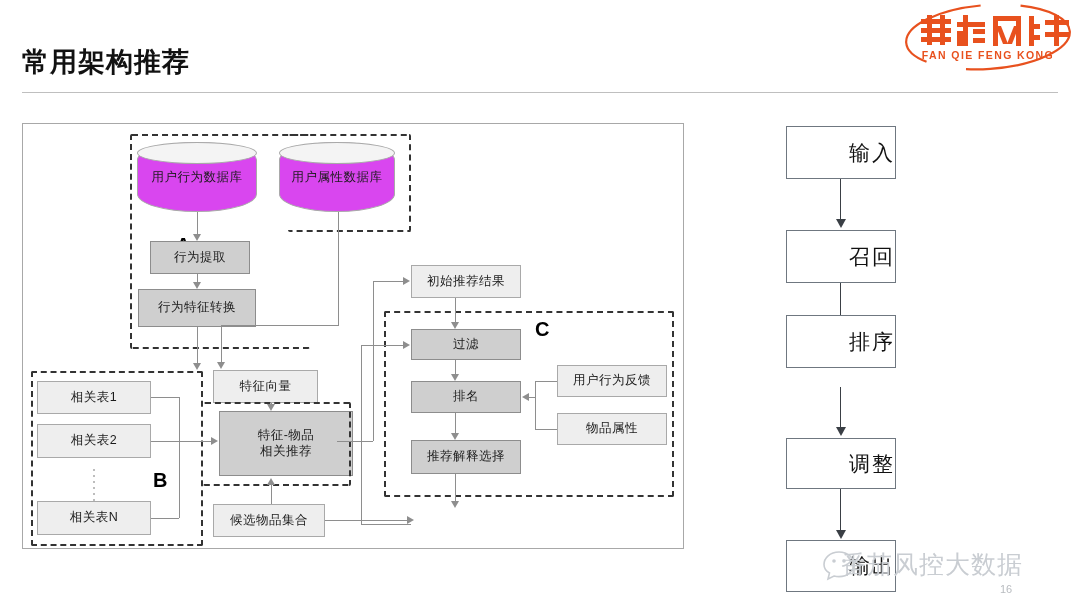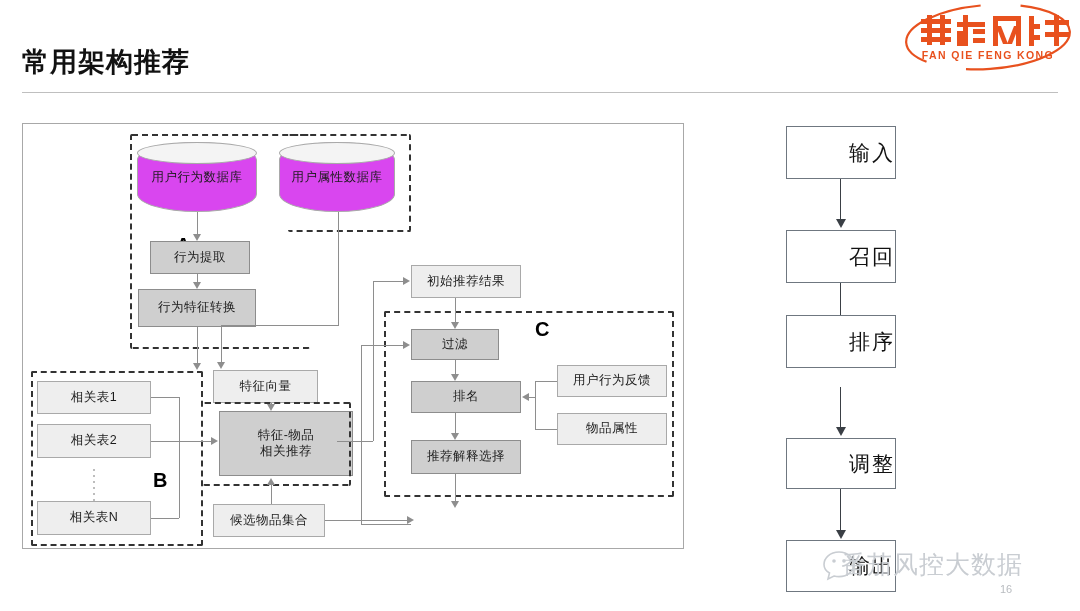--- a/index.html
+++ b/index.html
@@ -243,21 +243,21 @@
 
     <div class="line h" style="left:302px;top:396px;width:84px;"></div>
     <div class="arrow right" style="left:384px;top:392px;"></div>
 
     <div class="group" style="left:361px;top:187px;width:290px;height:186px;"></div>
     <div class="group-label" style="left:512px;top:194px;">C</div>
 
     <div class="line v" style="left:432px;top:174px;height:24px;"></div>
     <div class="arrow down" style="left:428px;top:198px;"></div>
 
-    <div class="node dark" style="left:388px;top:205px;width:88px;height:31px;">
+    <div class="node dark" style="left:388px;top:205px;width:110px;height:31px;">
       <span>过滤</span>
     </div>
 
     <div class="line v" style="left:432px;top:236px;height:14px;"></div>
     <div class="arrow down" style="left:428px;top:250px;"></div>
 
     <div class="node dark" style="left:388px;top:257px;width:110px;height:32px;">
       <span>排名</span>
     </div>
 

